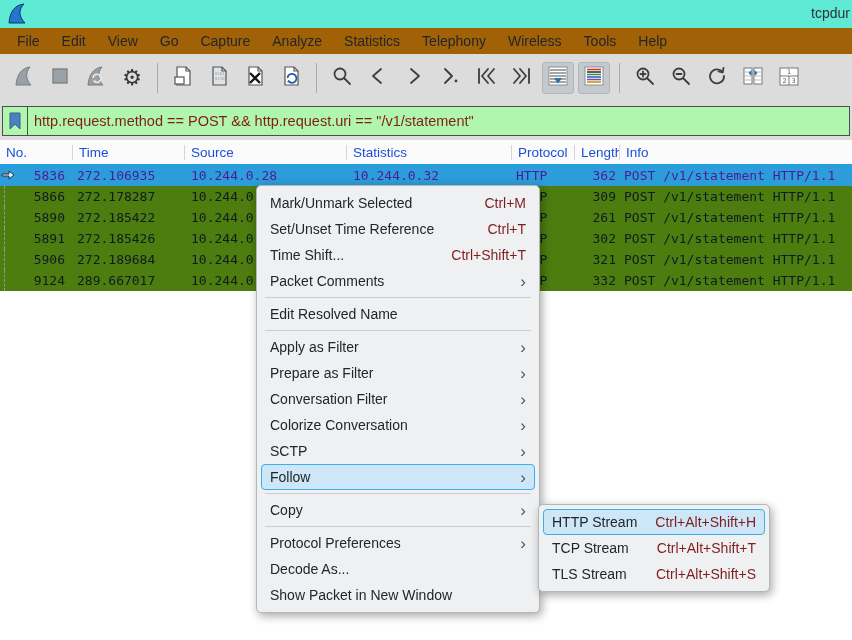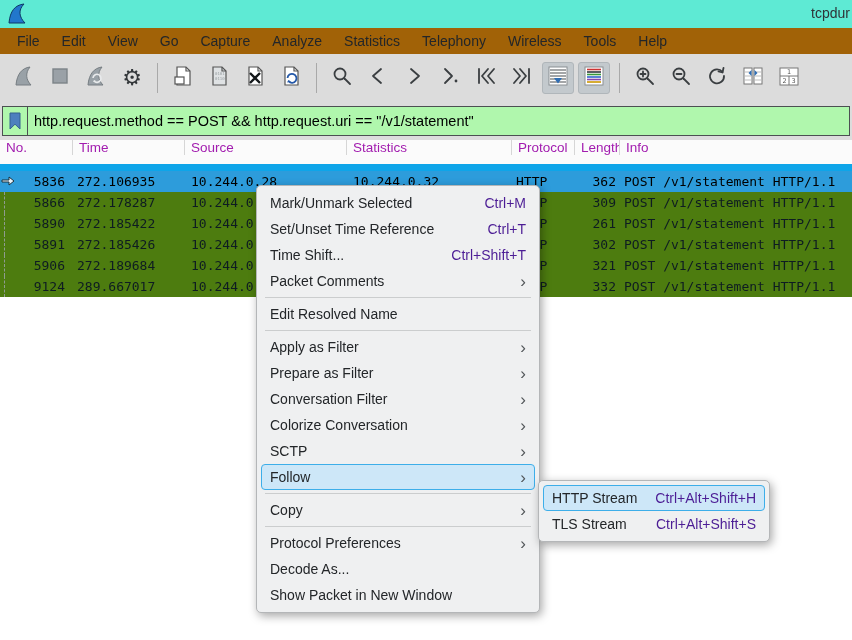--- a/index.html
+++ b/index.html
@@ -15,48 +15,48 @@
   .toolbar{height:48px;background:#dcdcdc;display:flex;align-items:center;padding-left:6px}
   .tbtn{width:32px;height:32px;display:flex;align-items:center;justify-content:center;margin:0 2px;border:1px solid transparent;border-radius:3px;box-sizing:border-box}
   .tbtn.pressed{background:#c3c9cd;border-color:#b0b6ba}
   .tsep{width:1px;height:30px;background:#a9a9a9;margin:0 7px}
   .gear-glyph{font-family:"DejaVu Sans",sans-serif;font-size:22px;line-height:1;color:#33373a}
   
   .filterbar{height:38px;background:#dcdcdc;display:flex;align-items:center;padding:0 2px}
   .filter-field{flex:1;height:28px;background:#b0f7ad;border:1px solid #4c4f52;display:flex;align-items:center}
   .bookmark-box{width:24px;height:100%;display:flex;align-items:center;justify-content:center;border-right:1px solid #4c4f52}
   .filter-input{flex:1;height:100%;background:transparent;border:none;outline:none;font-family:"Liberation Sans",sans-serif;
-                font-size:14.5px;color:#000000;padding:0 6px}
+                font-size:14.5px;color:#7f1d1d;padding:0 6px}
   
   .plist{position:absolute;left:0;right:0;top:140px;bottom:0;background:#fff}
-  .phead{height:24px;background:#fbfbfb;border-bottom:7px solid #0ea5e9;display:flex;font-size:13.5px;color:#a21caf;align-items:flex-start}
+  .phead{height:24px;background:#fbfbfb;border-bottom:1px solid #0ea5e9;display:flex;font-size:13.5px;color:#1d4ed8;align-items:center}
   .hcell{border-right:1px solid #d6d6d6;padding-left:6px;box-sizing:border-box;display:flex;align-items:center;overflow:hidden;white-space:nowrap}
   .w-no{width:73px}.w-time{width:112px}.w-src{width:162px}.w-dst{width:165px}.w-proto{width:63px}.w-len{width:45px}.w-info{flex:1;border-right:none}
   .prow{height:21px;display:flex;align-items:center;font-family:"DejaVu Sans Mono",monospace;font-size:13px;
         background:#4d7c0f;color:#0e1c22;white-space:nowrap;overflow:hidden}
-  .prow.selected{background:#2d9cdb;color:#000000}
+  .prow.selected{background:#2d9cdb;color:#4c1d95}
   .c{box-sizing:border-box;overflow:hidden}
   .c-gutter{width:28px;height:100%;position:relative}
   .c-no{width:45px;text-align:right;padding-right:8px}
   .c-time{width:112px;padding-left:4px}
   .c-src{width:162px;padding-left:6px}
   .c-dst{width:165px;padding-left:6px}
   .c-proto{width:63px;padding-left:4px}
   .c-len{width:45px;text-align:right;padding-right:4px}
   .c-info{flex:1;padding-left:4px}
   .dash{position:absolute;left:4px;top:0;bottom:0;width:0;border-left:1px dashed #8f9b8f}
   .rowarrow{position:absolute;left:1px;top:4px}
   
   .menu{position:absolute;background:#eff0f1;border:1px solid #b4b6b8;border-radius:5px;
         box-shadow:2px 3px 10px rgba(0,0,0,.35);padding:4px 0;font-size:14px;color:#232629;box-sizing:border-box}
   .ctx{left:256px;top:185px;width:284px}
-  .sub{left:538px;top:480px;width:232px}
+  .sub{left:538px;top:504px;width:232px}
   .mi{height:26px;display:flex;align-items:center;padding:0 8px;margin:0 4px;border:1px solid transparent;border-radius:4px;box-sizing:border-box}
   .mi .lbl{white-space:nowrap}
-  .mi .sc{margin-left:auto;color:#4c1d95;white-space:nowrap;padding-left:18px}
+  .mi .sc{margin-left:auto;color:#7f1d1d;white-space:nowrap;padding-left:18px}
   .mi .subarrow{margin-left:auto;color:#53575a;font-size:17px;line-height:1;padding-left:18px}
   .mi.hl{background:#cde7f8;border-color:#3daee9}
   .msep{height:1px;background:#cbcdce;margin:3px 8px}
 </style>
 </head>
 <body>
 
 <div class="titlebar">
   <span class="win-icon">
     <svg width="24" height="24" viewBox="0 0 24 24">
@@ -398,16 +398,20 @@
       <span class="lbl">Show Packet in New Window</span>
     </div>
   </div>
 
 <div class="menu sub" id="submenu">
     <div class="mi hl">
       <span class="lbl">HTTP Stream</span>
       <span class="sc">Ctrl+Alt+Shift+H</span>
     </div>
     <div class="mi">
+      <span class="lbl">TCP Stream</span>
+      <span class="sc">Ctrl+Alt+Shift+T</span>
+    </div>
+    <div class="mi">
       <span class="lbl">TLS Stream</span>
       <span class="sc">Ctrl+Alt+Shift+S</span>
     </div>
   </div>
 
 </body></html>

